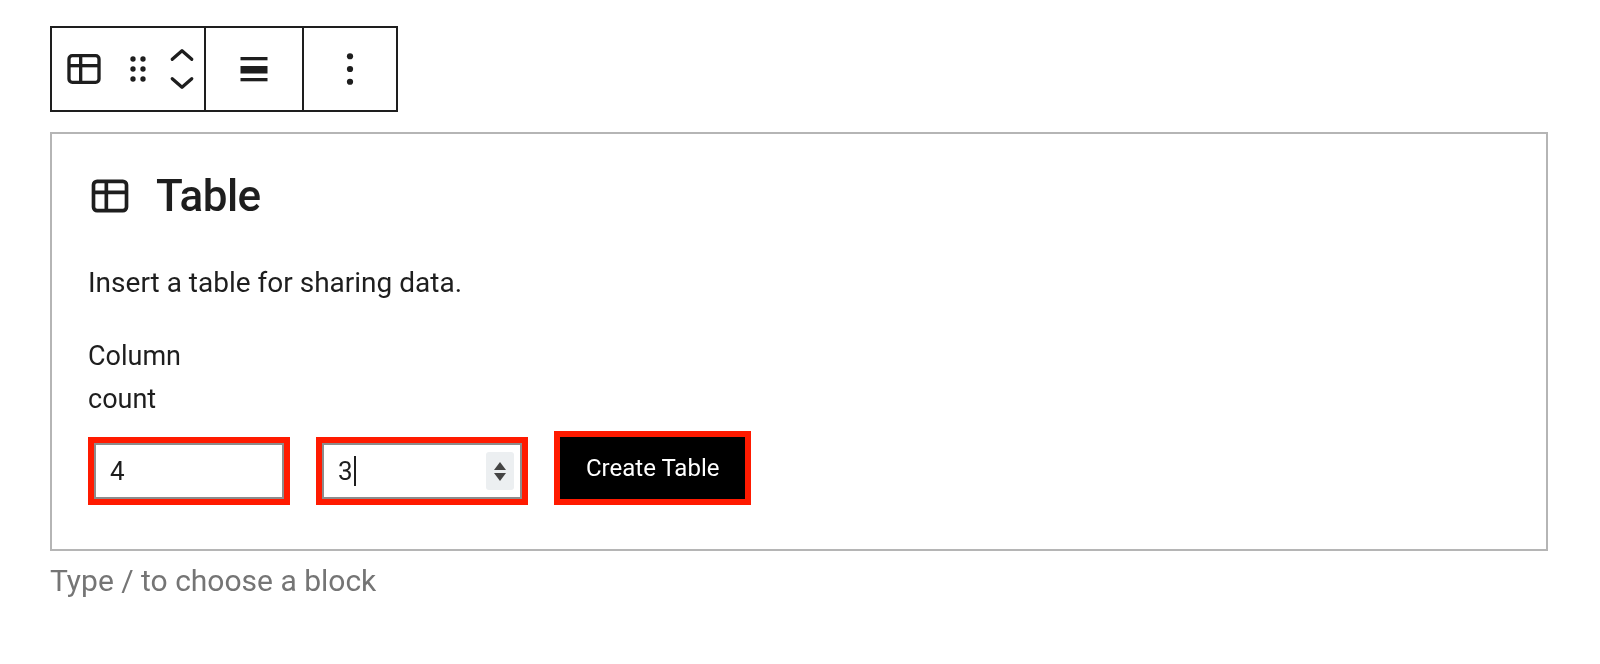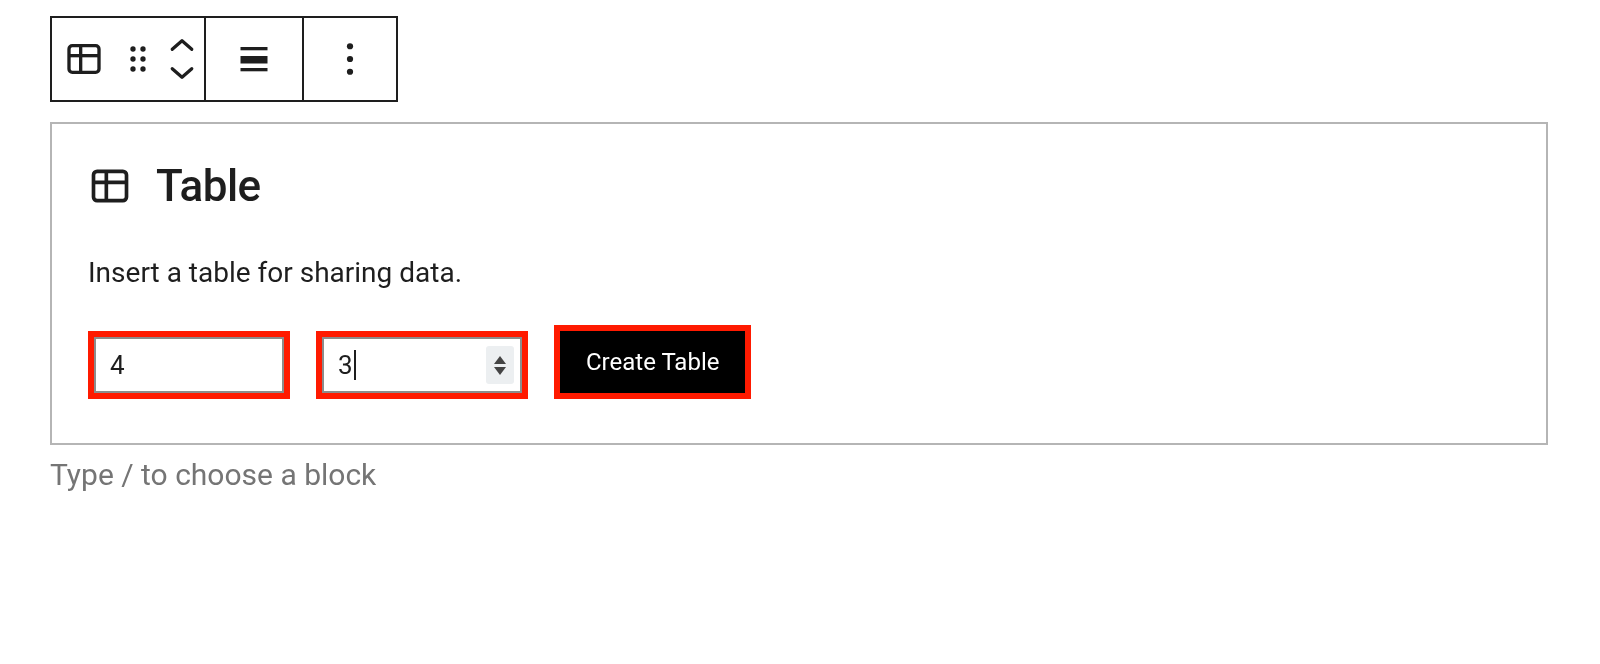--- a/index.html
+++ b/index.html
@@ -7,21 +7,21 @@
     margin: 0;
     padding: 0;
     font-family: -apple-system, BlinkMacSystemFont, "Segoe UI", Roboto, Helvetica, Arial, sans-serif;
     background: #fff;
     color: #1e1e1e;
   }
   .stage {
     width: 1563px;
     height: 664px;
     position: relative;
-    padding: 16px 50px;
+    padding: 26px 50px;
   }
 
   
   .toolbar {
     display: inline-flex;
     border: 2px solid #1e1e1e;
     height: 86px;
     margin-bottom: 20px;
   }
   .toolbar-group {
@@ -252,20 +252,21 @@
         </svg>
       </span>
       <span class="block-title">Table</span>
     </div>
 
     <div class="block-desc">Insert a table for sharing data.</div>
 
     <div class="form-row">
 
       <div class="field">
+        <label class="field-label">Column count</label>
         <span class="hl">
           <input class="num-input" type="text" value="4" style="">
         </span>
       </div>
 
       <div class="field">
         <span class="hl">
           <span class="stepper-wrap">
             <input class="num-input with-stepper" style="width: 200px; padding-right: 40px;" type="text" value="3">
             <span class="cursor-bar"></span>

